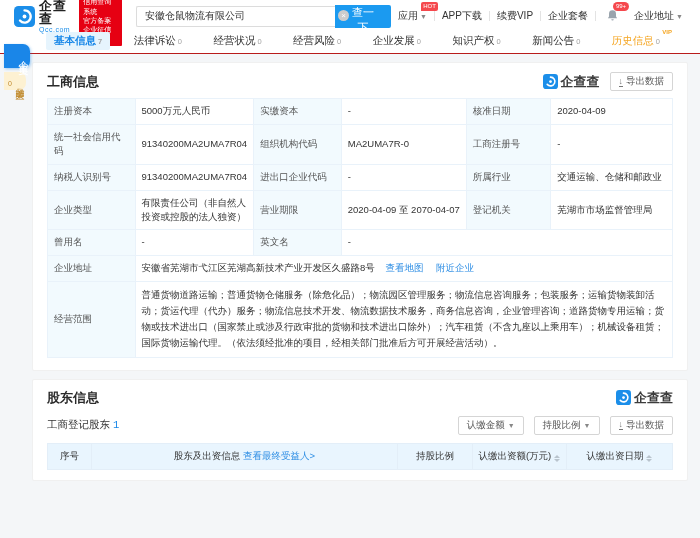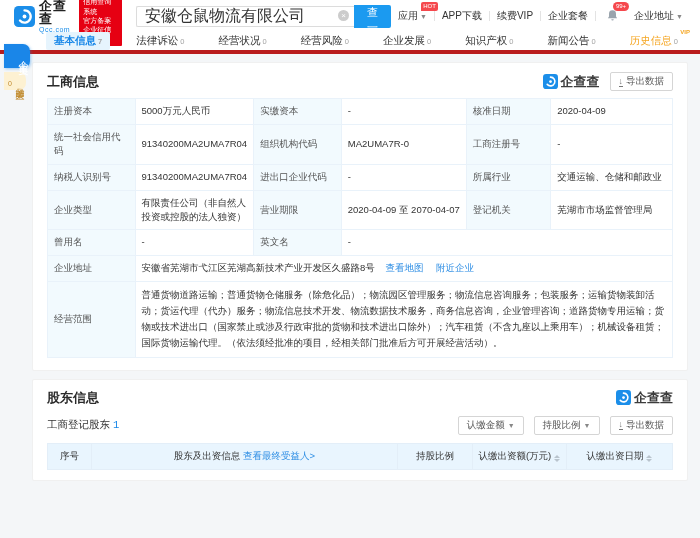--- a/index.html
+++ b/index.html
@@ -8,33 +8,33 @@
 
   
   .hdr { height:32px; background:#fff; display:flex; align-items:center; padding:0 10px 0 14px; }
   .logo { display:flex; align-items:center; gap:4px; }
   .logo-icon { width:21px; height:21px; flex:0 0 auto; }
   .logo-texts { line-height:1.05; }
   .logo-brand { font-size:13px; font-weight:bold; color:#222; letter-spacing:1px; }
   .logo-domain { font-size:7px; color:#1b8ee9; letter-spacing:.5px; }
   .logo-badge { background:#e60012; color:#fff; font-size:7px; line-height:1.35; padding:2px 4px; margin-left:5px; border-radius:1px; }
   .search { display:flex; align-items:center; margin-left:14px; position:relative; }
-  .search input { width:218px; height:21px; border:1px solid #dcdcdc; border-right:none; border-radius:2px 0 0 2px; padding:0 20px 0 8px; font-size:16px; color:#333; outline:none; font-family:inherit; }
+  .search input { width:218px; height:21px; border:1px solid #dcdcdc; border-right:none; border-radius:2px 0 0 2px; padding:0 20px 0 8px; font-size:10px; color:#333; outline:none; font-family:inherit; }
   .clear-ic { position:absolute; right:42px; top:5px; width:11px; height:11px; border-radius:50%; background:#ccc; color:#fff; font-size:8px; line-height:11px; text-align:center; cursor:pointer; }
   .search-btn { height:23px; background:#1b9af0; color:#fff; border:none; border-radius:0 2px 2px 0; font-size:11px; padding:0 13px; cursor:pointer; font-family:inherit; }
   .hdr-menu { margin-left:auto; display:flex; align-items:center; font-size:10px; color:#333; }
   .hm-item { padding:0 7px; position:relative; cursor:pointer; white-space:nowrap; display:flex; align-items:center; gap:2px; }
   .hm-sep { width:1px; height:10px; background:#e3e3e3; }
   .caret { font-size:7px; color:#888; }
   .hot-badge { position:absolute; top:-7px; right:-4px; background:#f5484d; color:#fff; font-size:6px; line-height:1.2; padding:1px 2px; border-radius:2px 2px 2px 0; }
   .bell-wrap { position:relative; padding:0 8px 0 10px; cursor:pointer; }
   .num-badge { position:absolute; top:-7px; right:-2px; background:#f5484d; color:#fff; font-size:6px; line-height:1.2; padding:1px 3px; border-radius:6px; }
 
   
-  .nav { height:22px; background:#fff; border-bottom:4px solid #b91c1c; display:flex; align-items:flex-start; justify-content:space-between; padding:0 14px 0 46px; }
+  .nav { height:22px; background:#fff; border-bottom:1px solid #b91c1c; display:flex; align-items:flex-start; justify-content:space-between; padding:0 32px 0 46px; }
   .tab { font-size:10.5px; color:#333; cursor:pointer; padding:2px 8px; border-radius:2px; position:relative; white-space:nowrap; }
   .tab .cnt { font-size:7.5px; color:#a3a3a3; margin-left:2px; }
   .tab.active { background:#e6f4fd; color:#1787e8; font-weight:bold; }
   .tab.vip-tab { color:#f5a623; }
   .vip-sup { font-size:6px; color:#f5a623; position:absolute; top:-3px; right:-4px; font-weight:bold; }
 
   
   .side { position:absolute; left:4px; top:44px; z-index:5; }
   .vtab { writing-mode:vertical-rl; text-orientation:upright; text-align:center; border-radius:0 7px 7px 0; cursor:pointer; }
   .vtab-company { width:26px; background:#1a86e8; color:#fff; font-size:10px; padding:8px 0; letter-spacing:2px; box-shadow:1px 1px 3px rgba(26,134,232,.4); }

